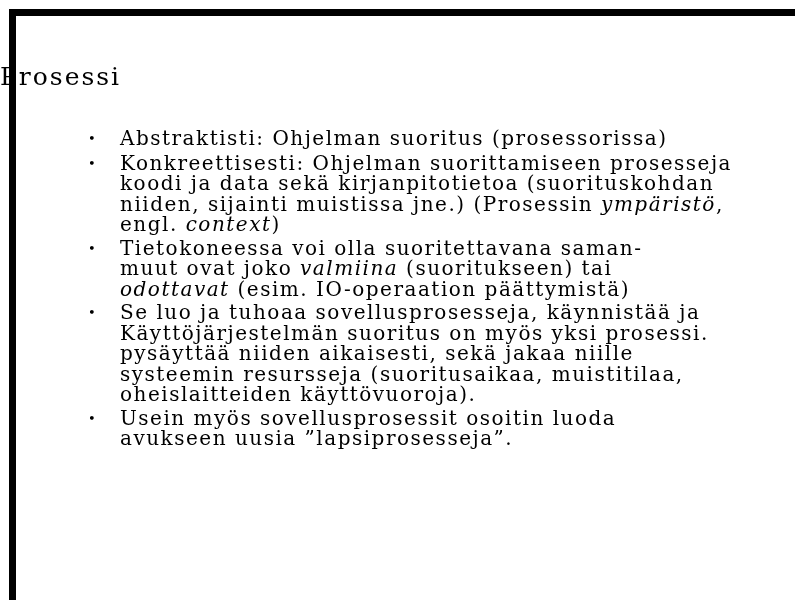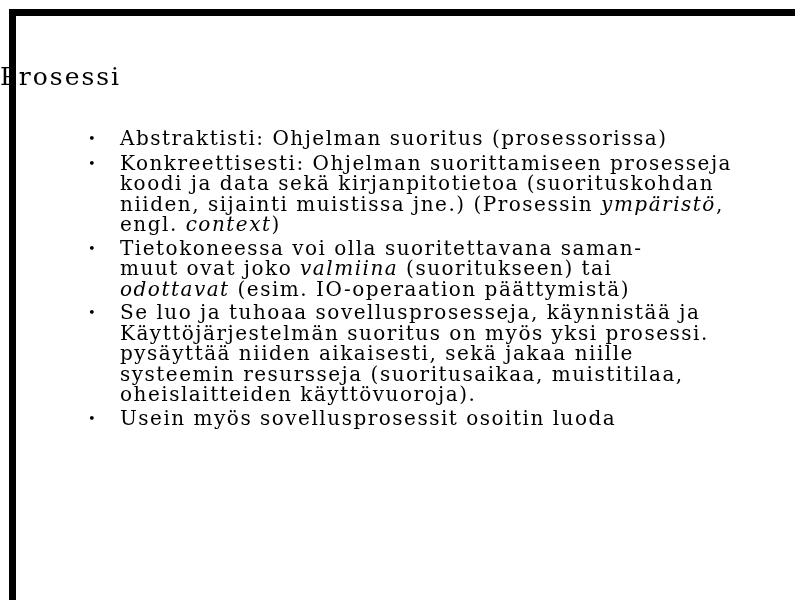--- a/index.html
+++ b/index.html
@@ -79,16 +79,17 @@
           <div class="line"><span>Käyttöjärjestelmän suoritus on myös yksi prosessi.</span></div>
           <div class="line"><span>pysäyttää niiden aikaisesti, sekä jakaa niille</span></div>
           <div class="line"><span>systeemin resursseja (suoritusaikaa, muistitilaa,</span></div>
           <div class="line"><span>oheislaitteiden käyttövuoroja).</span></div>
         </div>
       </div>
       <div class="item">
         <span class="marker">•</span>
         <div class="btext">
           <div class="line"><span>Usein myös sovellusprosessit osoitin luoda</span></div>
+          <div class="line"><span>avukseen uusia ”lapsiprosesseja”.</span></div>
         </div>
       </div>
     </div>
 </div>
 
 </body></html>

